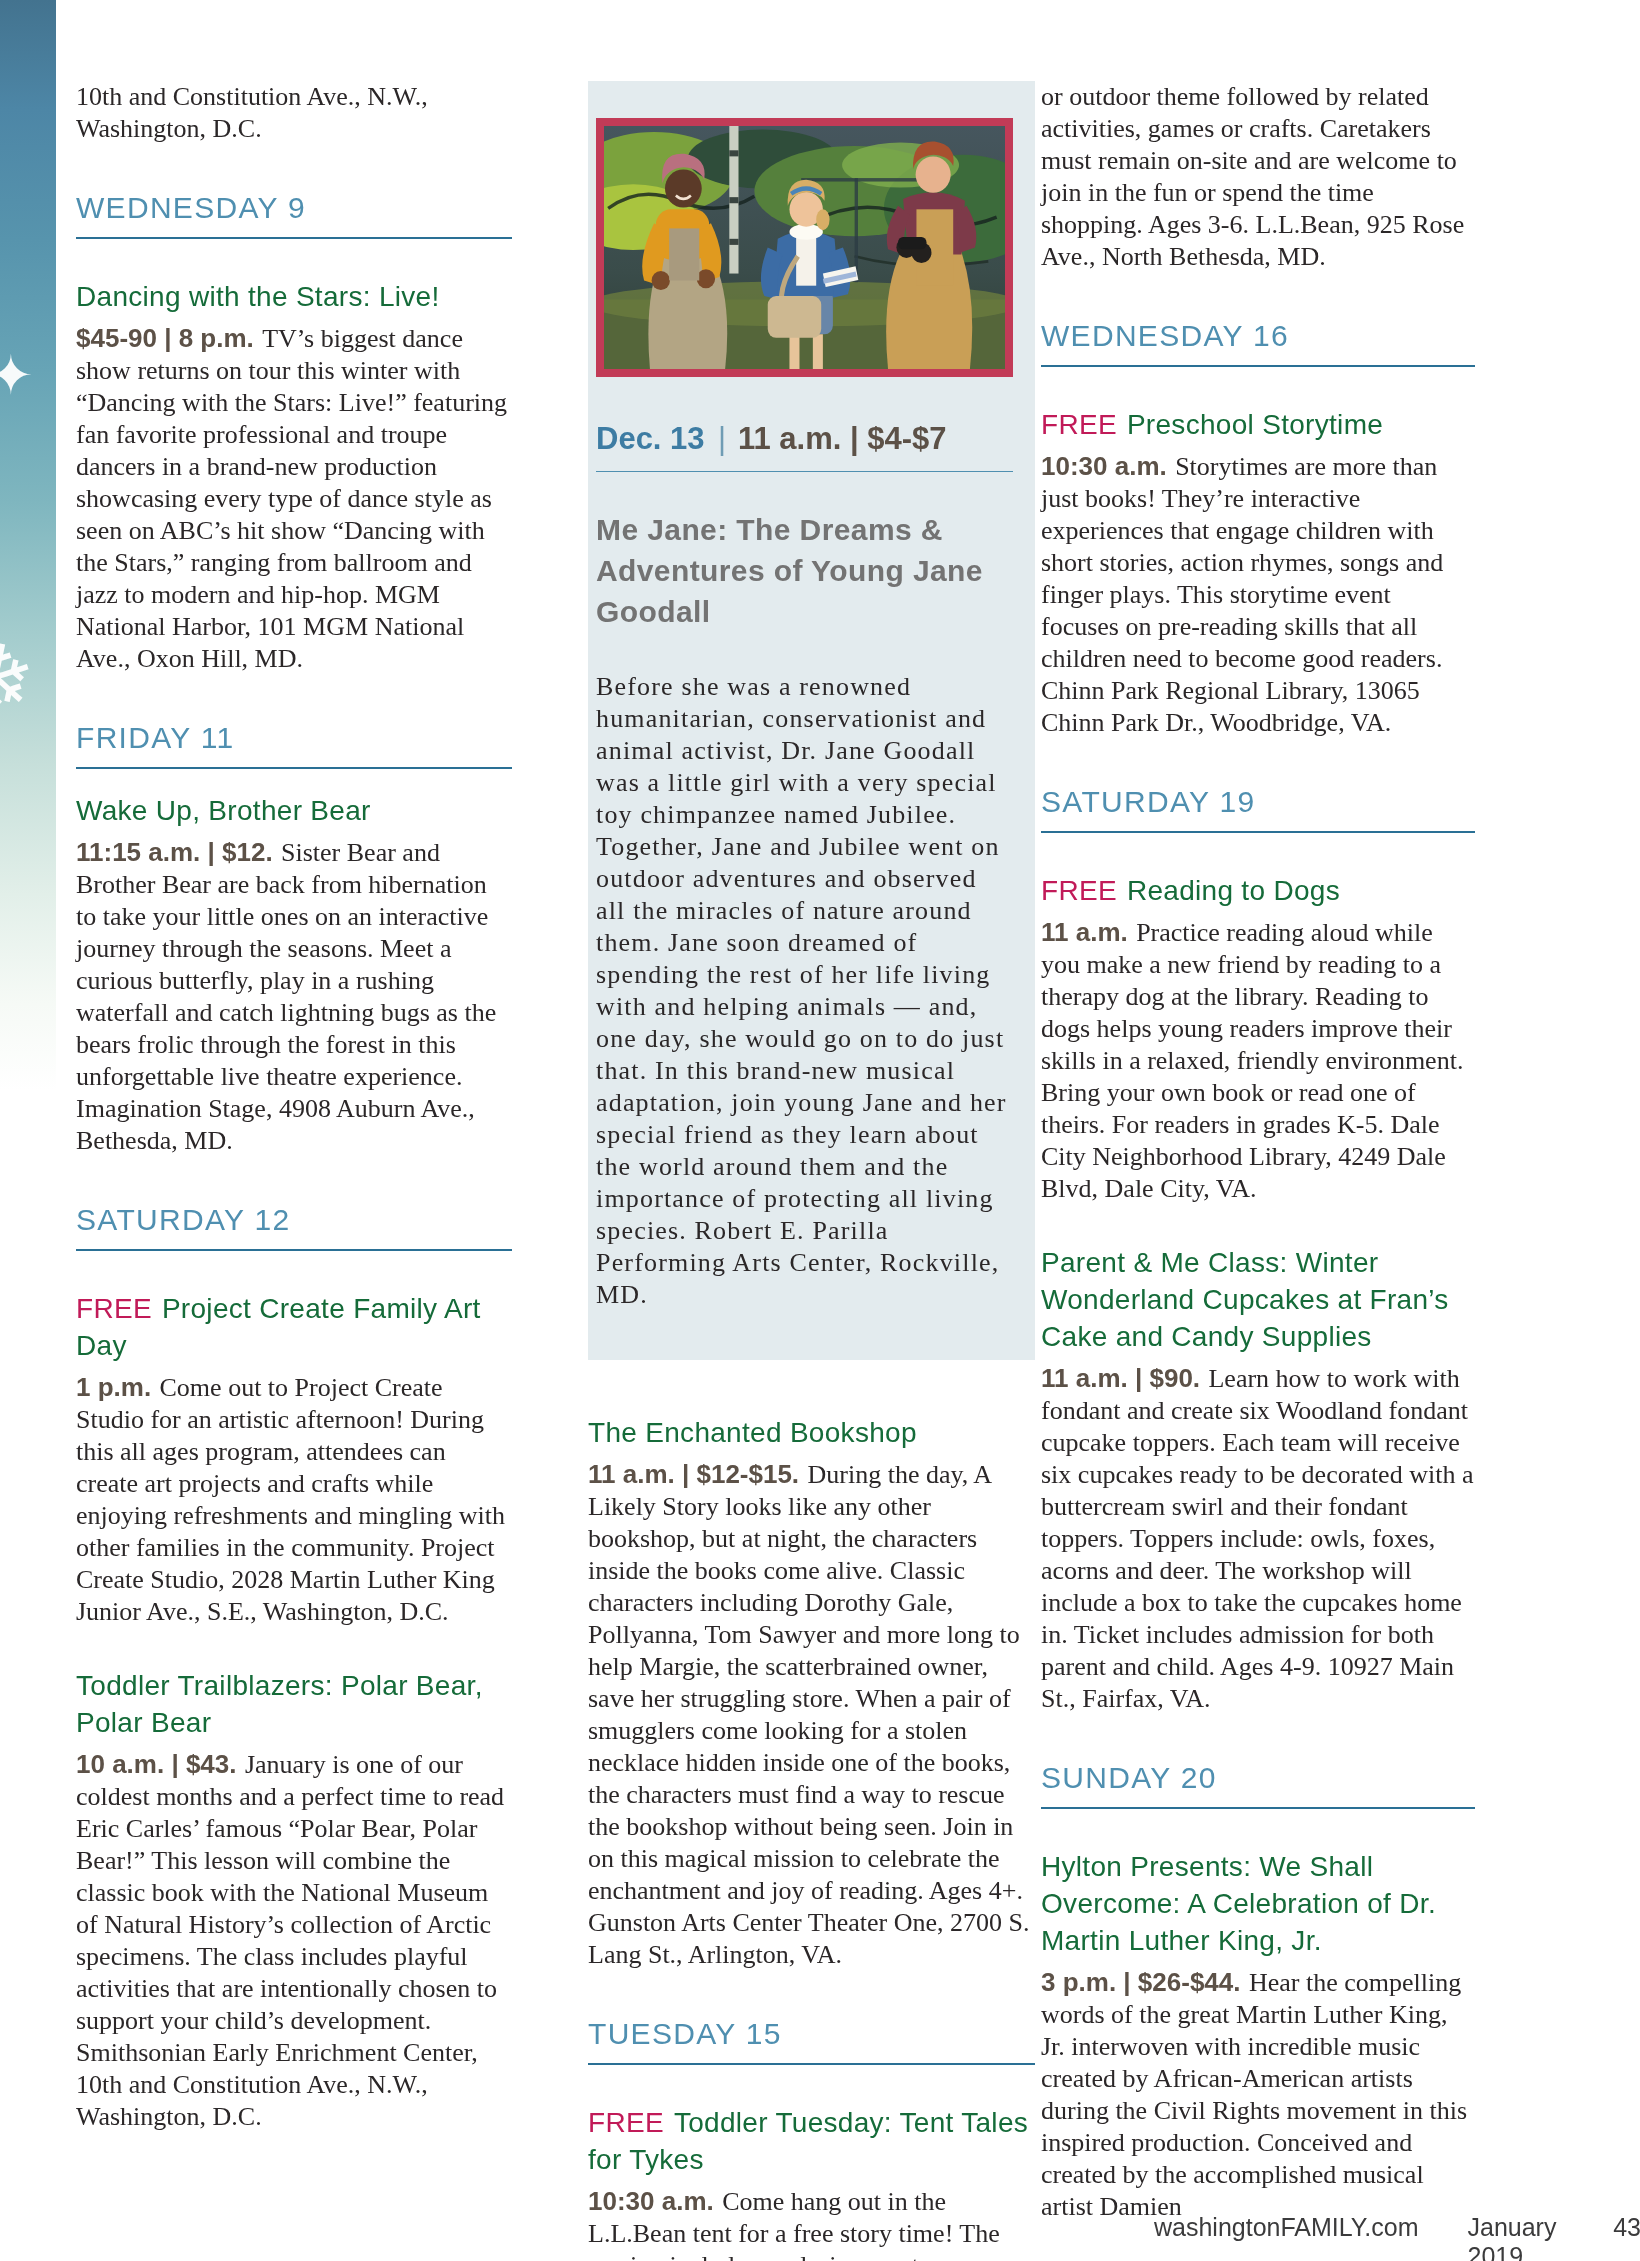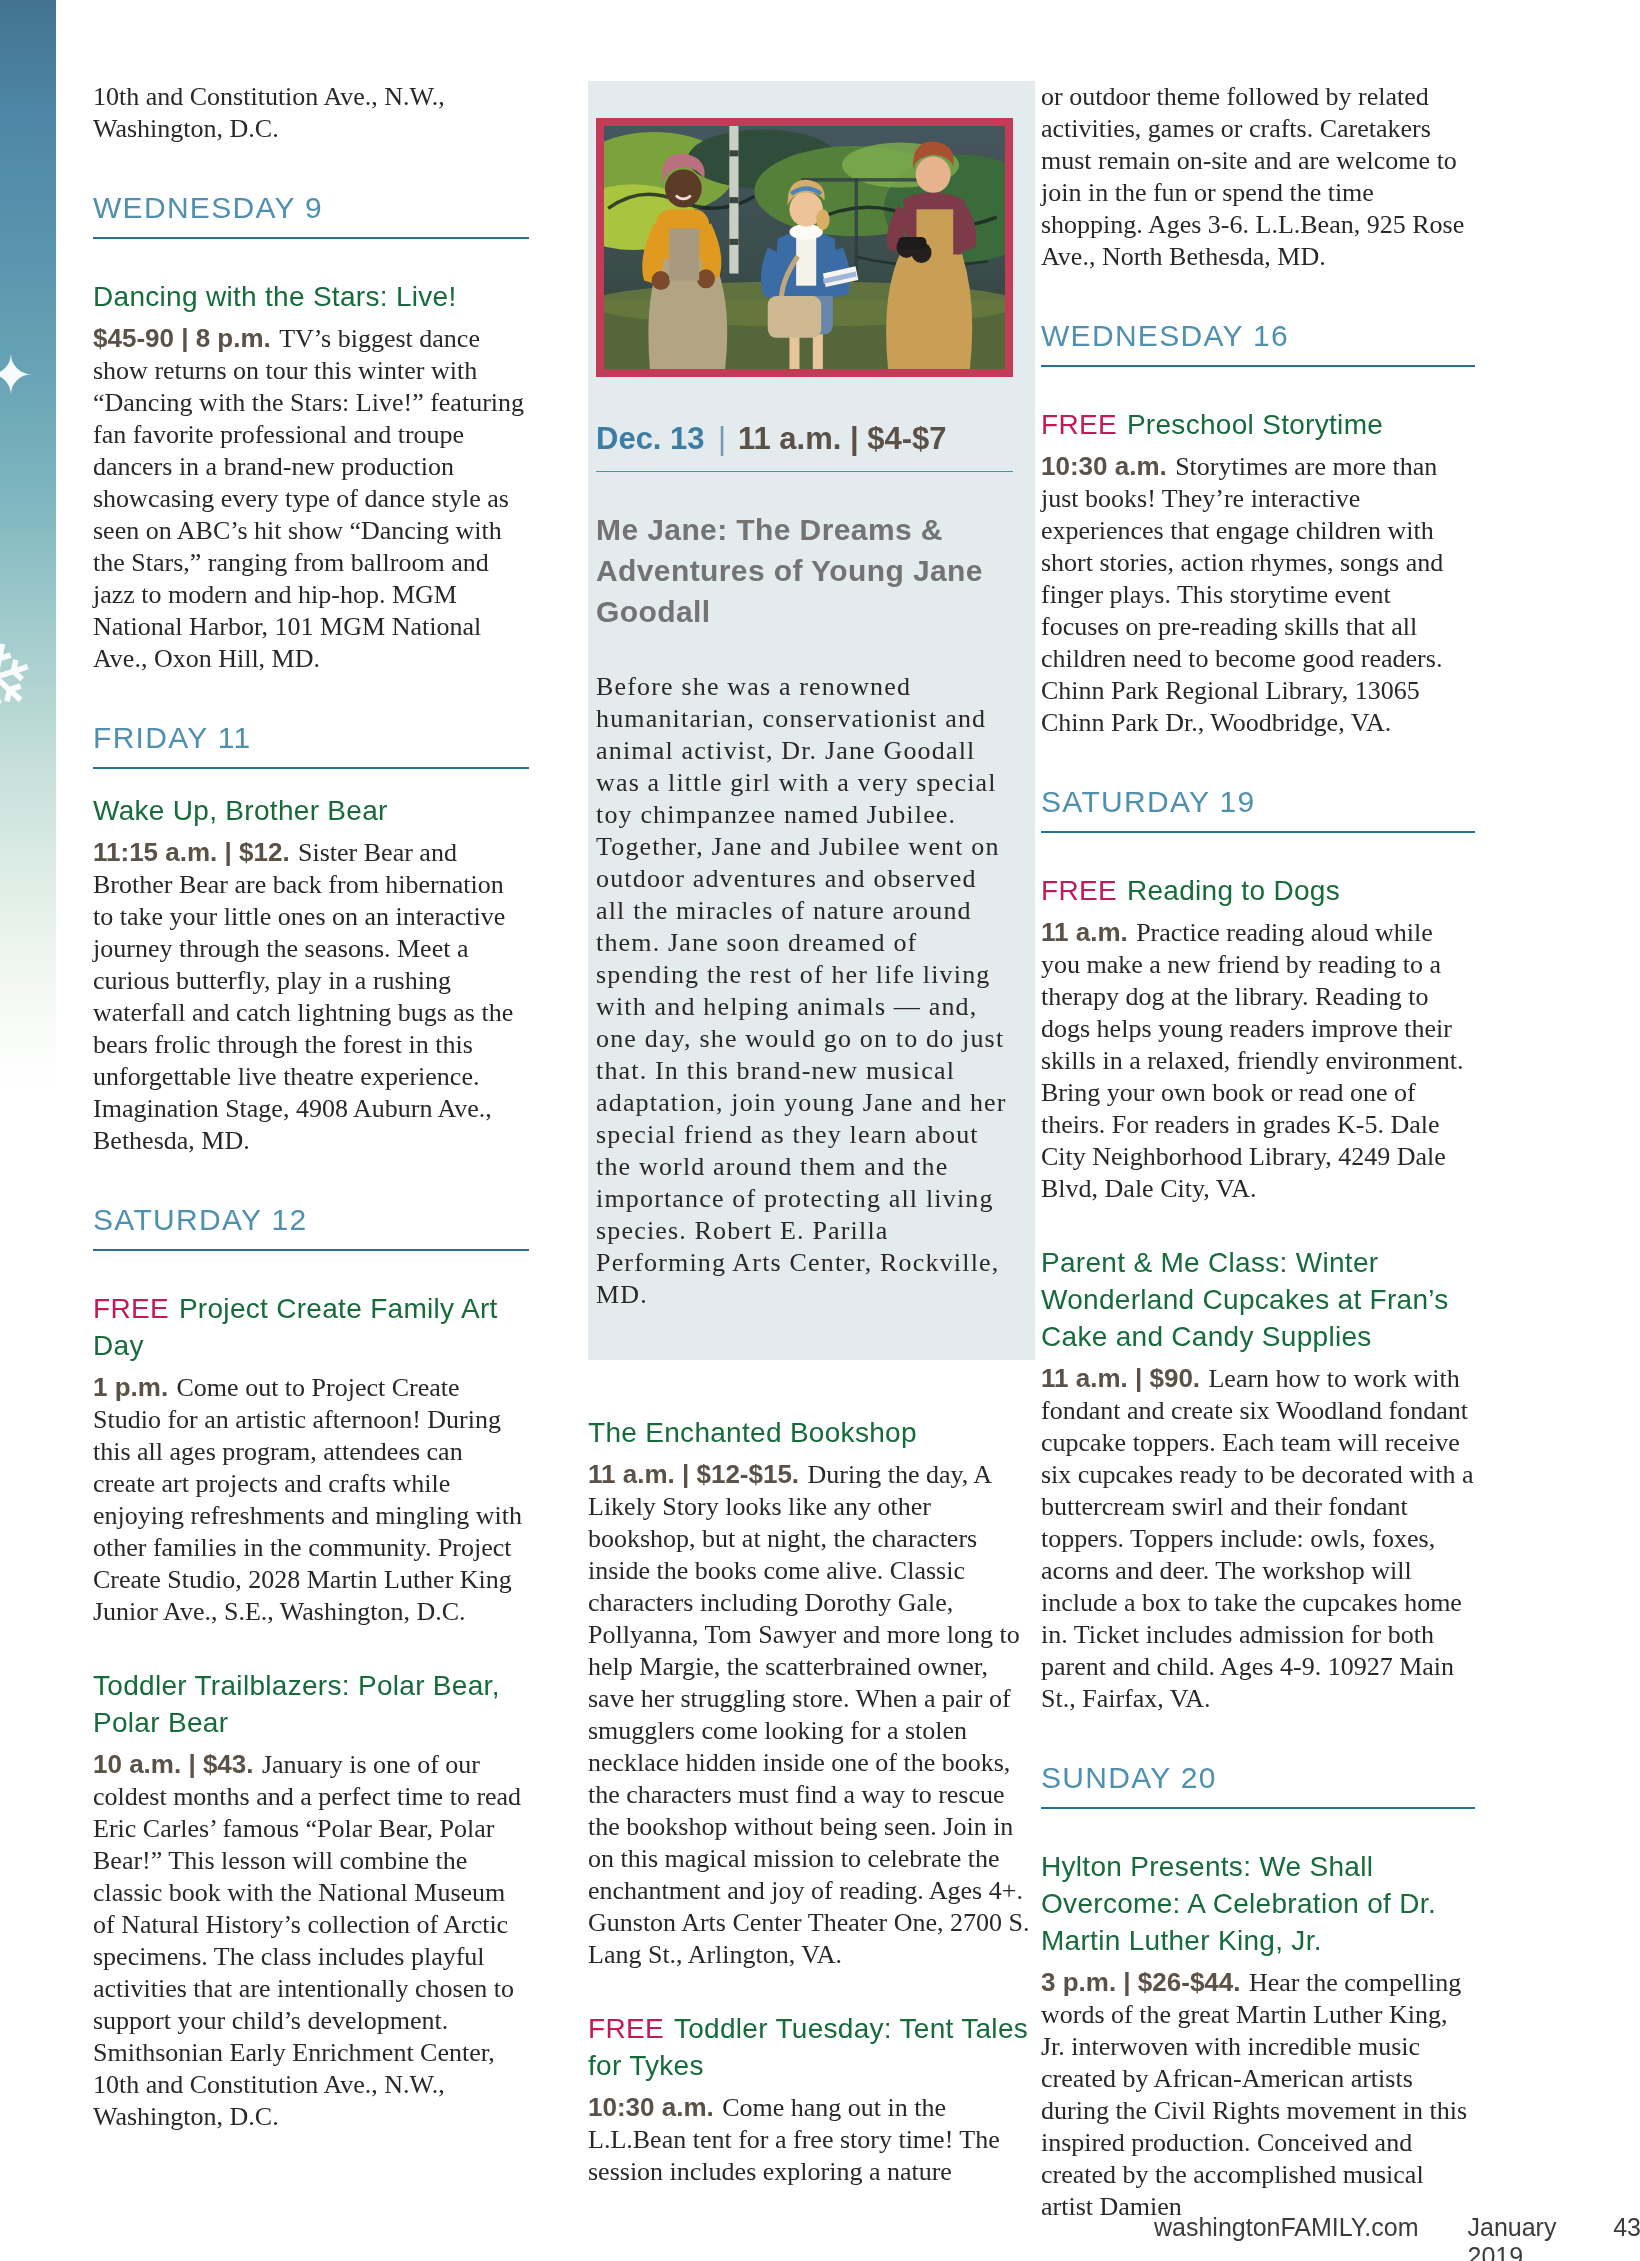--- a/index.html
+++ b/index.html
@@ -24,21 +24,21 @@
   .side-strip .flake{position:absolute;color:#ffffff;font-family:"DejaVu Sans", sans-serif;}
   .flake-sparkle{left:-11.8px;top:344px;font-size:54px;opacity:.95;}
   .flake-big{left:-44px;top:625px;font-size:93px;opacity:.95;transform:rotate(12deg);}
   .flake-dot{left:20px;top:540px;width:18.6px;height:18.6px;border-radius:50%;background:#ffffff;opacity:.55;}
   .flake-blob1{left:-25px;top:473px;width:68px;height:22px;border-radius:50%;background:#ffffff;opacity:.25;}
   .flake-blob2{left:-15px;top:954px;width:93px;height:29px;border-radius:50%;background:#ffffff;opacity:.6;}
   .flake-sprig{left:-5px;top:1043px;width:51px;height:6.8px;border-radius:3.4px;background:#7aa06a;opacity:.7;transform:rotate(-8deg);}
 
   
   .col{position:absolute;top:81px;}
-  #col1{left:93px;width:436px;}
+  #col1{left:76px;width:436px;}
   #col2{left:588px;width:447px;}
   #col3{left:1041px;width:434px;}
 
   .serif{font-size:26px;line-height:32px;color:#2b2728;}
   p{margin:0;}
 
   .day-block{margin-top:46px;}
   .day{
     font-family:"Liberation Sans", sans-serif;
     font-size:30px;letter-spacing:1.3px;color:#4f8fb0;font-weight:400;
@@ -221,20 +221,24 @@
 
       <h2 class="featured-title">Me Jane: The Dreams &amp; Adventures of Young Jane Goodall</h2>
       <p class="serif featured-body">Before she was a renowned humanitarian, conservationist and animal activist, Dr. Jane Goodall was a little girl with a very special toy chimpanzee named Jubilee. Together, Jane and Jubilee went on outdoor adventures and observed all the miracles of nature around them. Jane soon dreamed of spending the rest of her life living with and helping animals — and, one day, she would go on to do just that. In this brand-new musical adaptation, join young Jane and her special friend as they learn about the world around them and the importance of protecting all living species. Robert E. Parilla Performing Arts Center, Rockville, MD.</p>
     </section>
 
     <section class="event" style="margin-top:54px;">
       <h3 class="event-title"><span>The Enchanted Bookshop</span></h3>
       <p class="serif"><span class="meta">11 a.m. | $12-$15.</span><span>During the day, A Likely Story looks like any other bookshop, but at night, the characters inside the books come alive. Classic characters including Dorothy Gale, Pollyanna, Tom Sawyer and more long to help Margie, the scatterbrained owner, save her struggling store. When a pair of smugglers come looking for a stolen necklace hidden inside one of the books, the characters must find a way to rescue the bookshop without being seen. Join in on this magical mission to celebrate the enchantment and joy of reading. Ages 4+. Gunston Arts Center Theater One, 2700 S. Lang St., Arlington, VA.</span></p>
     </section>
 
+    <div class="day-block">
+      <div class="day">TUESDAY 15</div>
+      <div class="day-rule"></div>
+    </div>
 
     <section class="event">
       <h3 class="event-title"><span class="free">FREE</span><span>Toddler Tuesday: Tent Tales for Tykes</span></h3>
       <p class="serif"><span class="meta">10:30 a.m.</span><span>Come hang out in the L.L.Bean tent for a free story time! The session includes exploring a nature</span></p>
     </section>
   </div>
 
   <div class="col" id="col3">
     <p class="serif">or outdoor theme followed by related activities, games or crafts. Caretakers must remain on-site and are welcome to join in the fun or spend the time shopping. Ages 3-6. L.L.Bean, 925 Rose Ave., North Bethesda, MD.</p>
 

